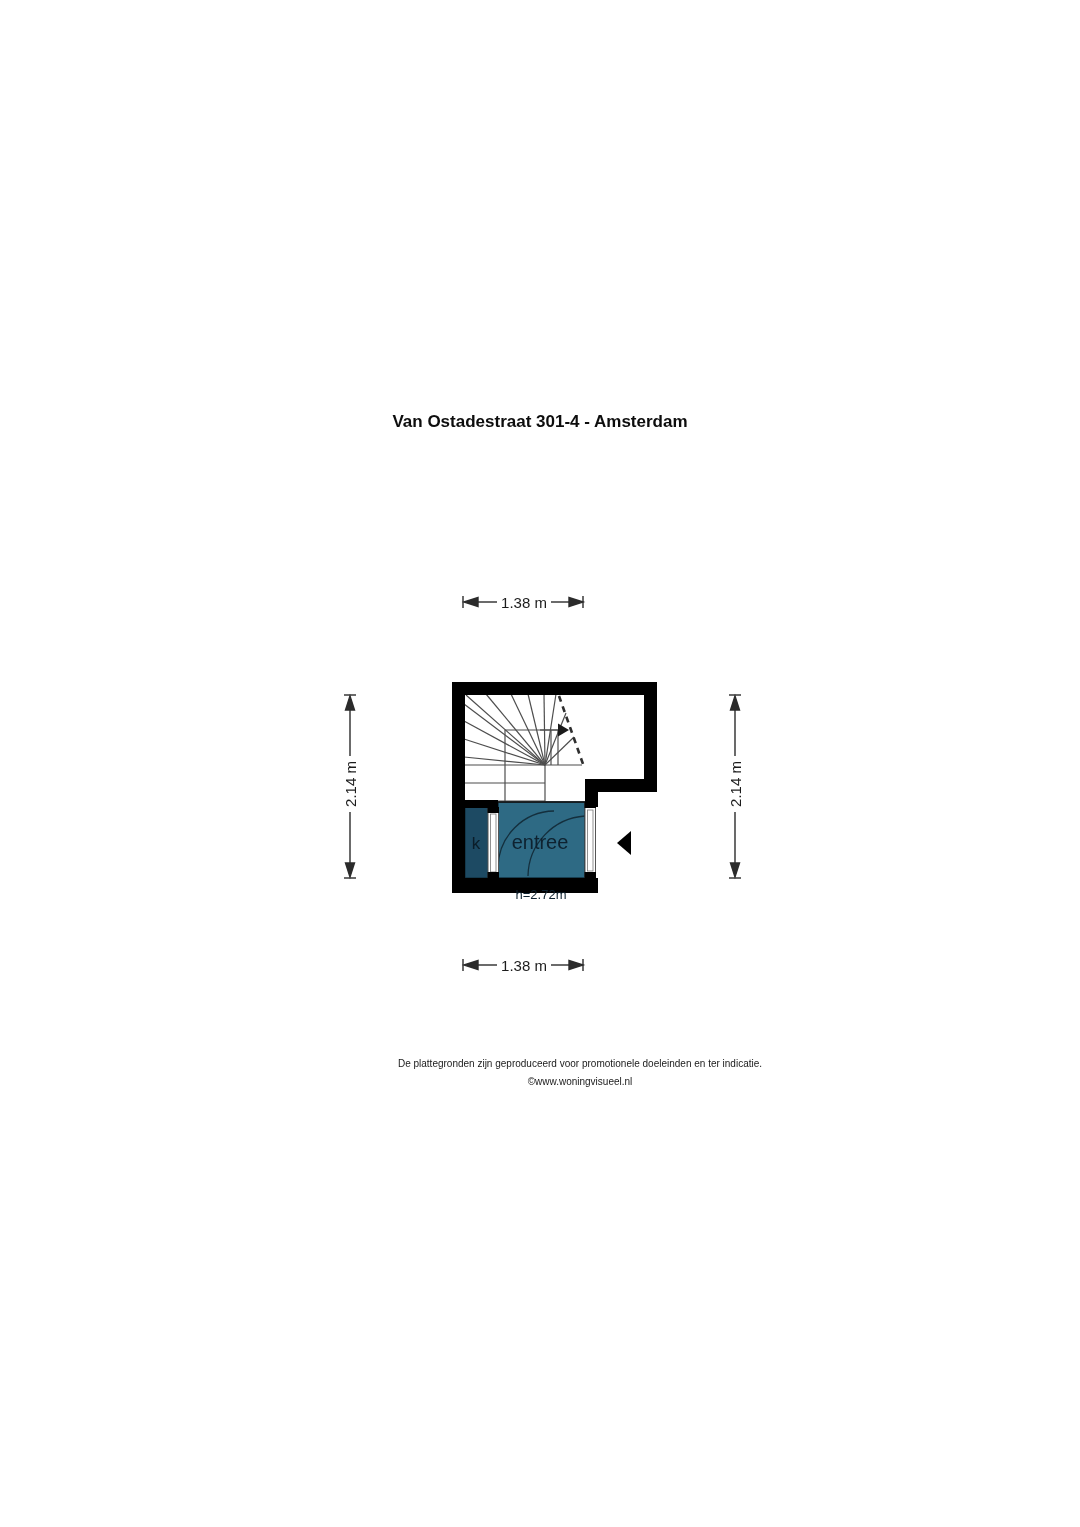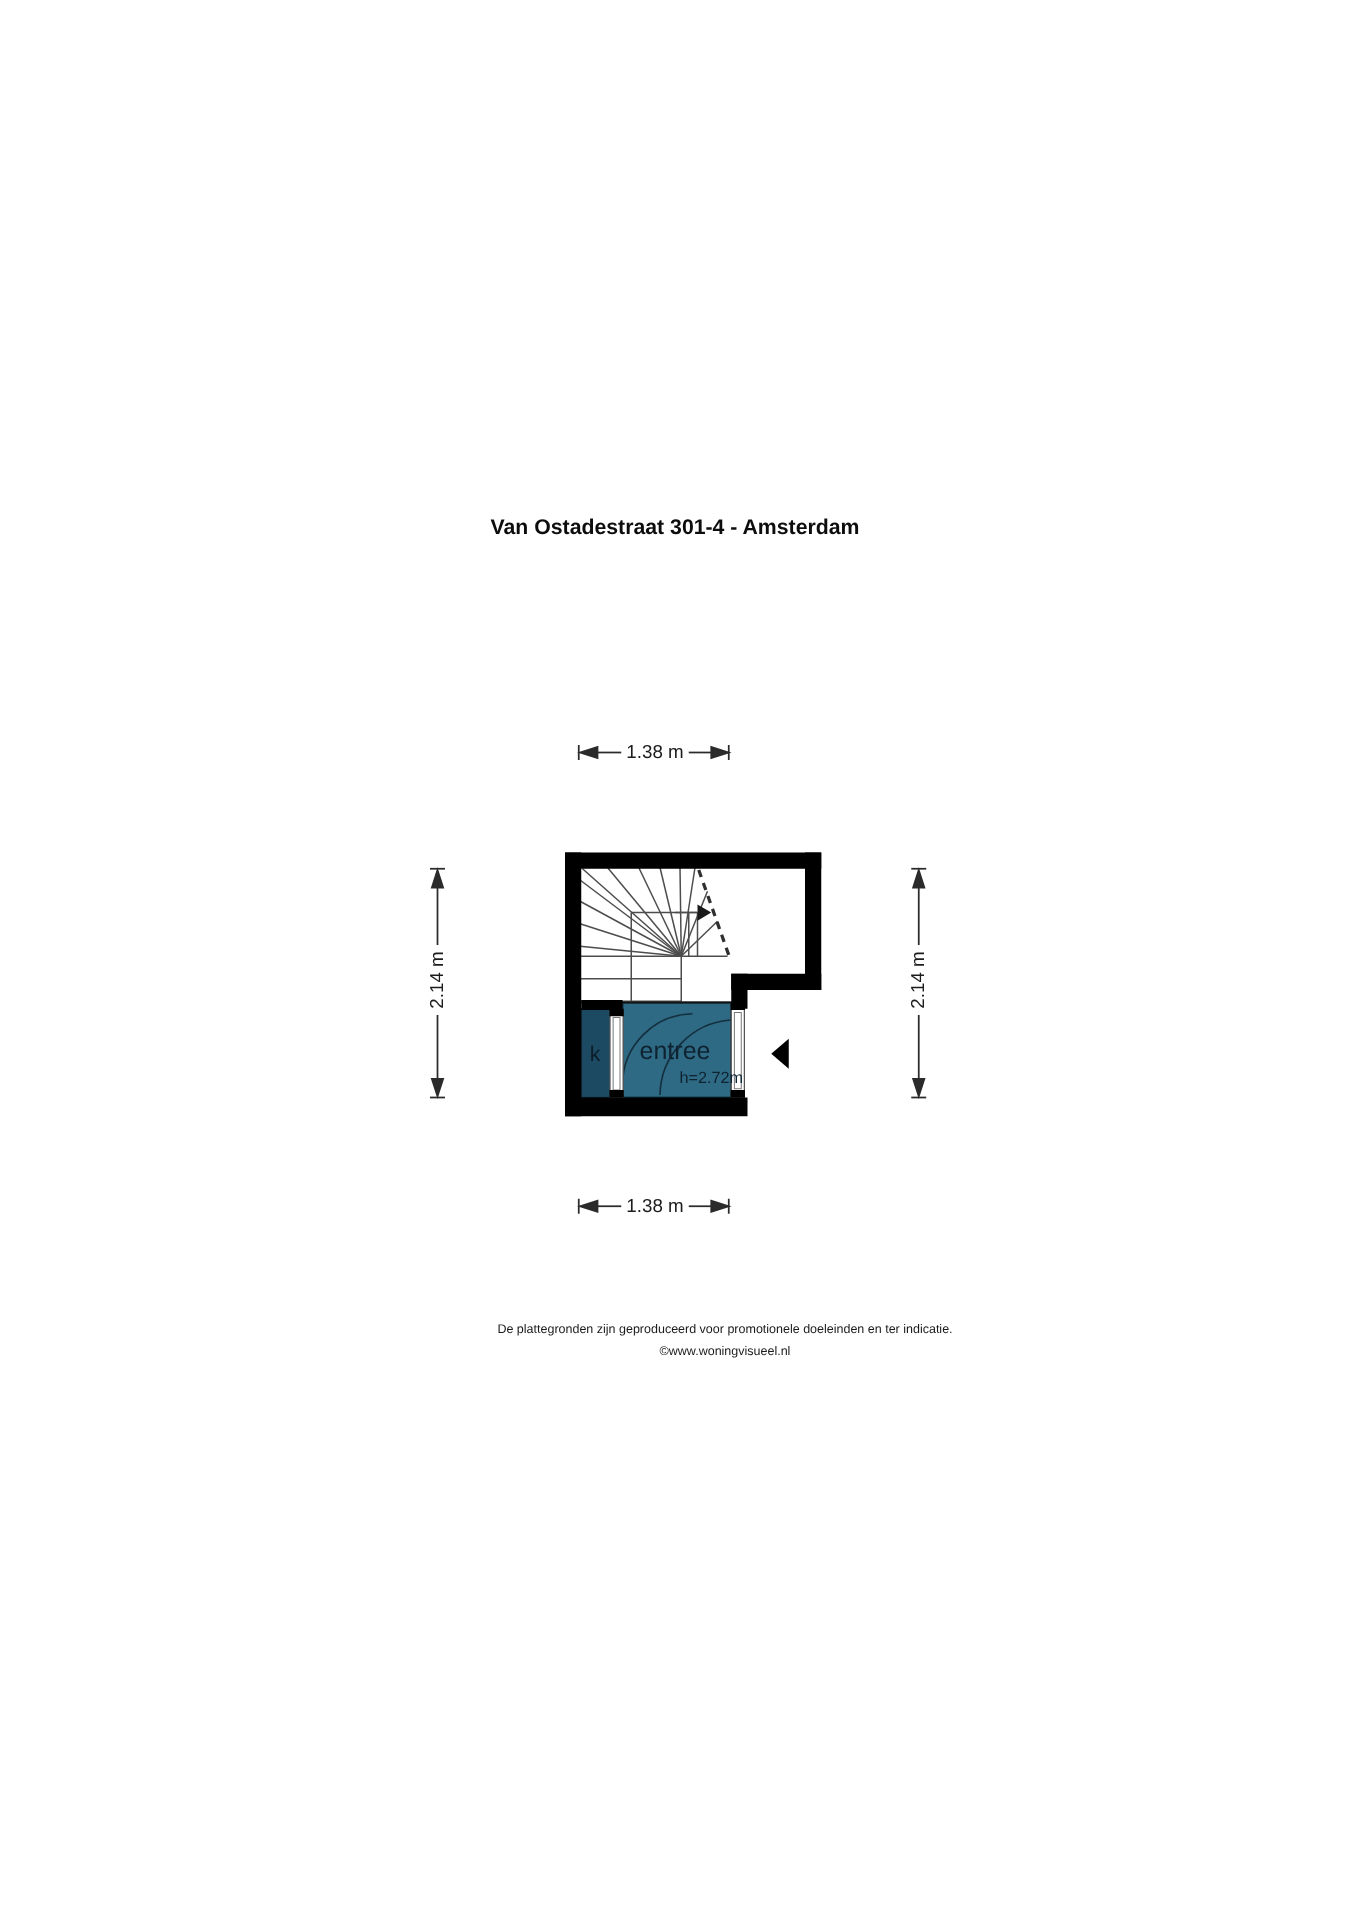--- a/index.html
+++ b/index.html
@@ -143,19 +143,19 @@
 
   <polygon points="617,843 631,831 631,855" fill="#000"></polygon>
 </svg>
 
 <span class="label dim-label" style="left:524px; top:602px;">1.38 m</span>
 <span class="label dim-label" style="left:524px; top:965px;">1.38 m</span>
 <span class="label dim-label vert" style="left:350px; top:784px;">2.14 m</span>
 <span class="label dim-label vert" style="left:735px; top:784px;">2.14 m</span>
 
 <span class="label entree-label" style="left:540px; top:842px;">entree</span>
-<span class="label entree-sub" style="left:541px; top:862px;margin-left:28px;">h=2.72m</span>
+<span class="label entree-sub" style="left:541px; top:894px;">h=2.72m</span>
 <span class="label k-label" style="left:476px; top:844px;">k</span>
 
 <div class="abs center-text footer-block">
   <div>De plattegronden zijn geproduceerd voor promotionele doeleinden en ter indicatie.</div>
   <div>©www.woningvisueel.nl</div>
 </div>
 
 </body></html>

